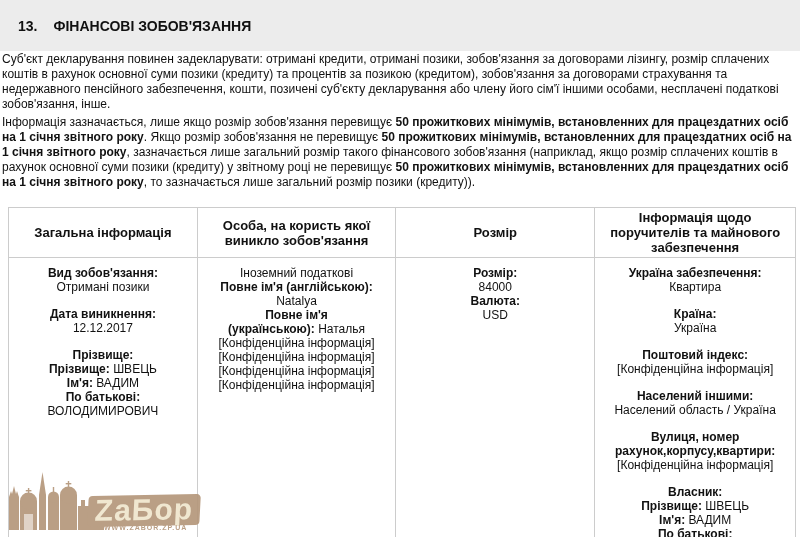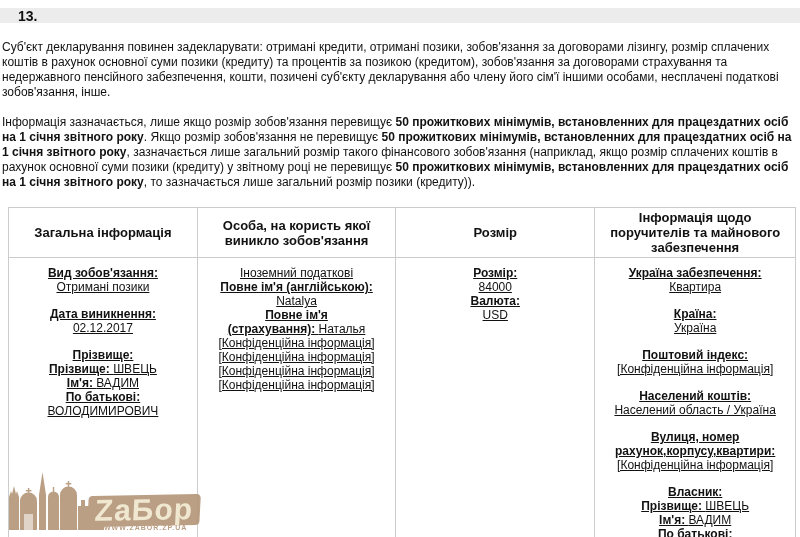--- a/index.html
+++ b/index.html
@@ -8,37 +8,37 @@
     position: relative;
     width: 800px;
     height: 537px;
     overflow: hidden;
     font-family: "Liberation Sans", sans-serif;
     color: #111;
     background: #ffffff;
   }
   .titlebar {
     position: absolute;
-    top: 8px; left: 0; right: 0;
-    height: 15px;
+    top: 0; left: 0; right: 0;
+    height: 51px;
     background: #ececec;
     display: flex;
     align-items: center;
     font-weight: bold;
     font-size: 14px;
   }
   .titlebar .num { margin-left: 18px; margin-right: 16px; }
   .para {
     position: absolute;
     left: 2px; right: 2px;
     font-size: 12px;
     line-height: 15px;
     text-align: left;
   }
-  .p1 { top: 40px; }
+  .p1 { top: 52px; }
   .p2 { top: 115px; }
   .b { font-weight: bold; }
   table.obl {
     position: absolute;
     top: 207px;
     left: 8px;
     width: 788px;
     border-collapse: collapse;
     table-layout: fixed;
     font-size: 12px;
@@ -61,21 +61,21 @@
     padding: 2px 4px;
     vertical-align: middle;
   }
   table.obl td {
     padding: 8px 6px;
     line-height: 14px;
     height: 291px;
   }
   .grp { margin-bottom: 13px; }
   .grp:last-child { margin-bottom: 0; }
-  .line { min-height: 14px; text-decoration: underline; }
+  .line { min-height: 14px; }
   
   .watermark {
     position: absolute;
     left: 8px;
     top: 468px;
     width: 200px;
     height: 66px;
     pointer-events: none;
     opacity: 0.92;
   }
@@ -108,20 +108,21 @@
     white-space: nowrap;
   }
 </style>
 </head>
 <body>
 
 <div class="page">
 
   <div class="titlebar">
     <span class="num">13.</span>
+    <span class="ttl">ФІНАНСОВІ ЗОБОВ'ЯЗАННЯ</span>
   </div>
 
   <p class="para p1">Суб'єкт декларування повинен задекларувати: отримані кредити, отримані позики, зобов'язання за договорами лізингу, розмір сплачених коштів в рахунок основної суми позики (кредиту) та процентів за позикою (кредитом), зобов'язання за договорами страхування та недержавного пенсійного забезпечення, кошти, позичені суб'єкту декларування або члену його сім'ї іншими особами, несплачені податкові зобов'язання, інше.</p>
 
   <p class="para p2"><span>Інформація зазначається, лише якщо розмір зобов'язання перевищує </span><span class="b">50 прожиткових мінімумів, встановленних для працездатних осіб на 1 січня звітного року</span><span>. Якщо розмір зобов'язання не перевищує </span><span class="b">50 прожиткових мінімумів, встановленних для працездатних осіб на 1 січня звітного року</span><span>, зазначається лише загальний розмір такого фінансового зобов'язання (наприклад, якщо розмір сплачених коштів в рахунок основної суми позики (кредиту) у звітному році не перевищує </span><span class="b">50 прожиткових мінімумів, встановленних для працездатних осіб на 1 січня звітного року</span><span>, то зазначається лише загальний розмір позики (кредиту)).</span></p>
 
   <table class="obl">
     <colgroup>
         <col class="c1">
         <col class="c2">
@@ -139,36 +140,36 @@
     <tbody>
       <tr>
 
         <td>
           <div class="grp">
             <div class="line b">Вид зобов'язання:</div>
             <div class="line">Отримані позики</div>
           </div>
           <div class="grp">
             <div class="line b">Дата виникнення:</div>
-            <div class="line">02.12.2017</div>
+            <div class="line">12.12.2017</div>
           </div>
           <div class="grp">
             <div class="line b">Прізвище:</div>
             <div class="line"><span class="b">Прізвище: </span><span>ШВЕЦЬ</span></div>
             <div class="line"><span class="b">Ім'я: </span><span>ВАДИМ</span></div>
             <div class="line"><span class="b">По батькові: </span><span>ВОЛОДИМИРОВИЧ</span></div>
           </div>
         </td>
 
         <td>
           <div class="grp">
             <div class="line">Іноземний податкові</div>
             <div class="line"><span class="b">Повне ім'я (англійською): </span><span>Natalya</span></div>
             <div class="line b">Повне ім'я</div>
-            <div class="line"><span class="b">(страхування): </span><span>Наталья</span></div>
+            <div class="line"><span class="b">(українською): </span><span>Наталья</span></div>
             <div class="line">[Конфіденційна інформація]</div>
             <div class="line">[Конфіденційна інформація]</div>
             <div class="line">[Конфіденційна інформація]</div>
             <div class="line">[Конфіденційна інформація]</div>
           </div>
         </td>
 
         <td>
           <div class="grp">
             <div class="line b">Розмір:</div>
@@ -185,21 +186,21 @@
           </div>
           <div class="grp">
             <div class="line b">Країна:</div>
             <div class="line">Україна</div>
           </div>
           <div class="grp">
             <div class="line b">Поштовий індекс:</div>
             <div class="line">[Конфіденційна інформація]</div>
           </div>
           <div class="grp">
-            <div class="line b">Населений коштів:</div>
+            <div class="line b">Населений іншими:</div>
             <div class="line">Населений область / Україна</div>
           </div>
           <div class="grp">
             <div class="line b">Вулиця, номер рахунок,корпусу,квартири:</div>
             <div class="line">[Конфіденційна інформація]</div>
           </div>
           <div class="grp">
             <div class="line b">Власник:</div>
             <div class="line"><span class="b">Прізвище: </span><span>ШВЕЦЬ</span></div>
             <div class="line"><span class="b">Ім'я: </span><span>ВАДИМ</span></div>

